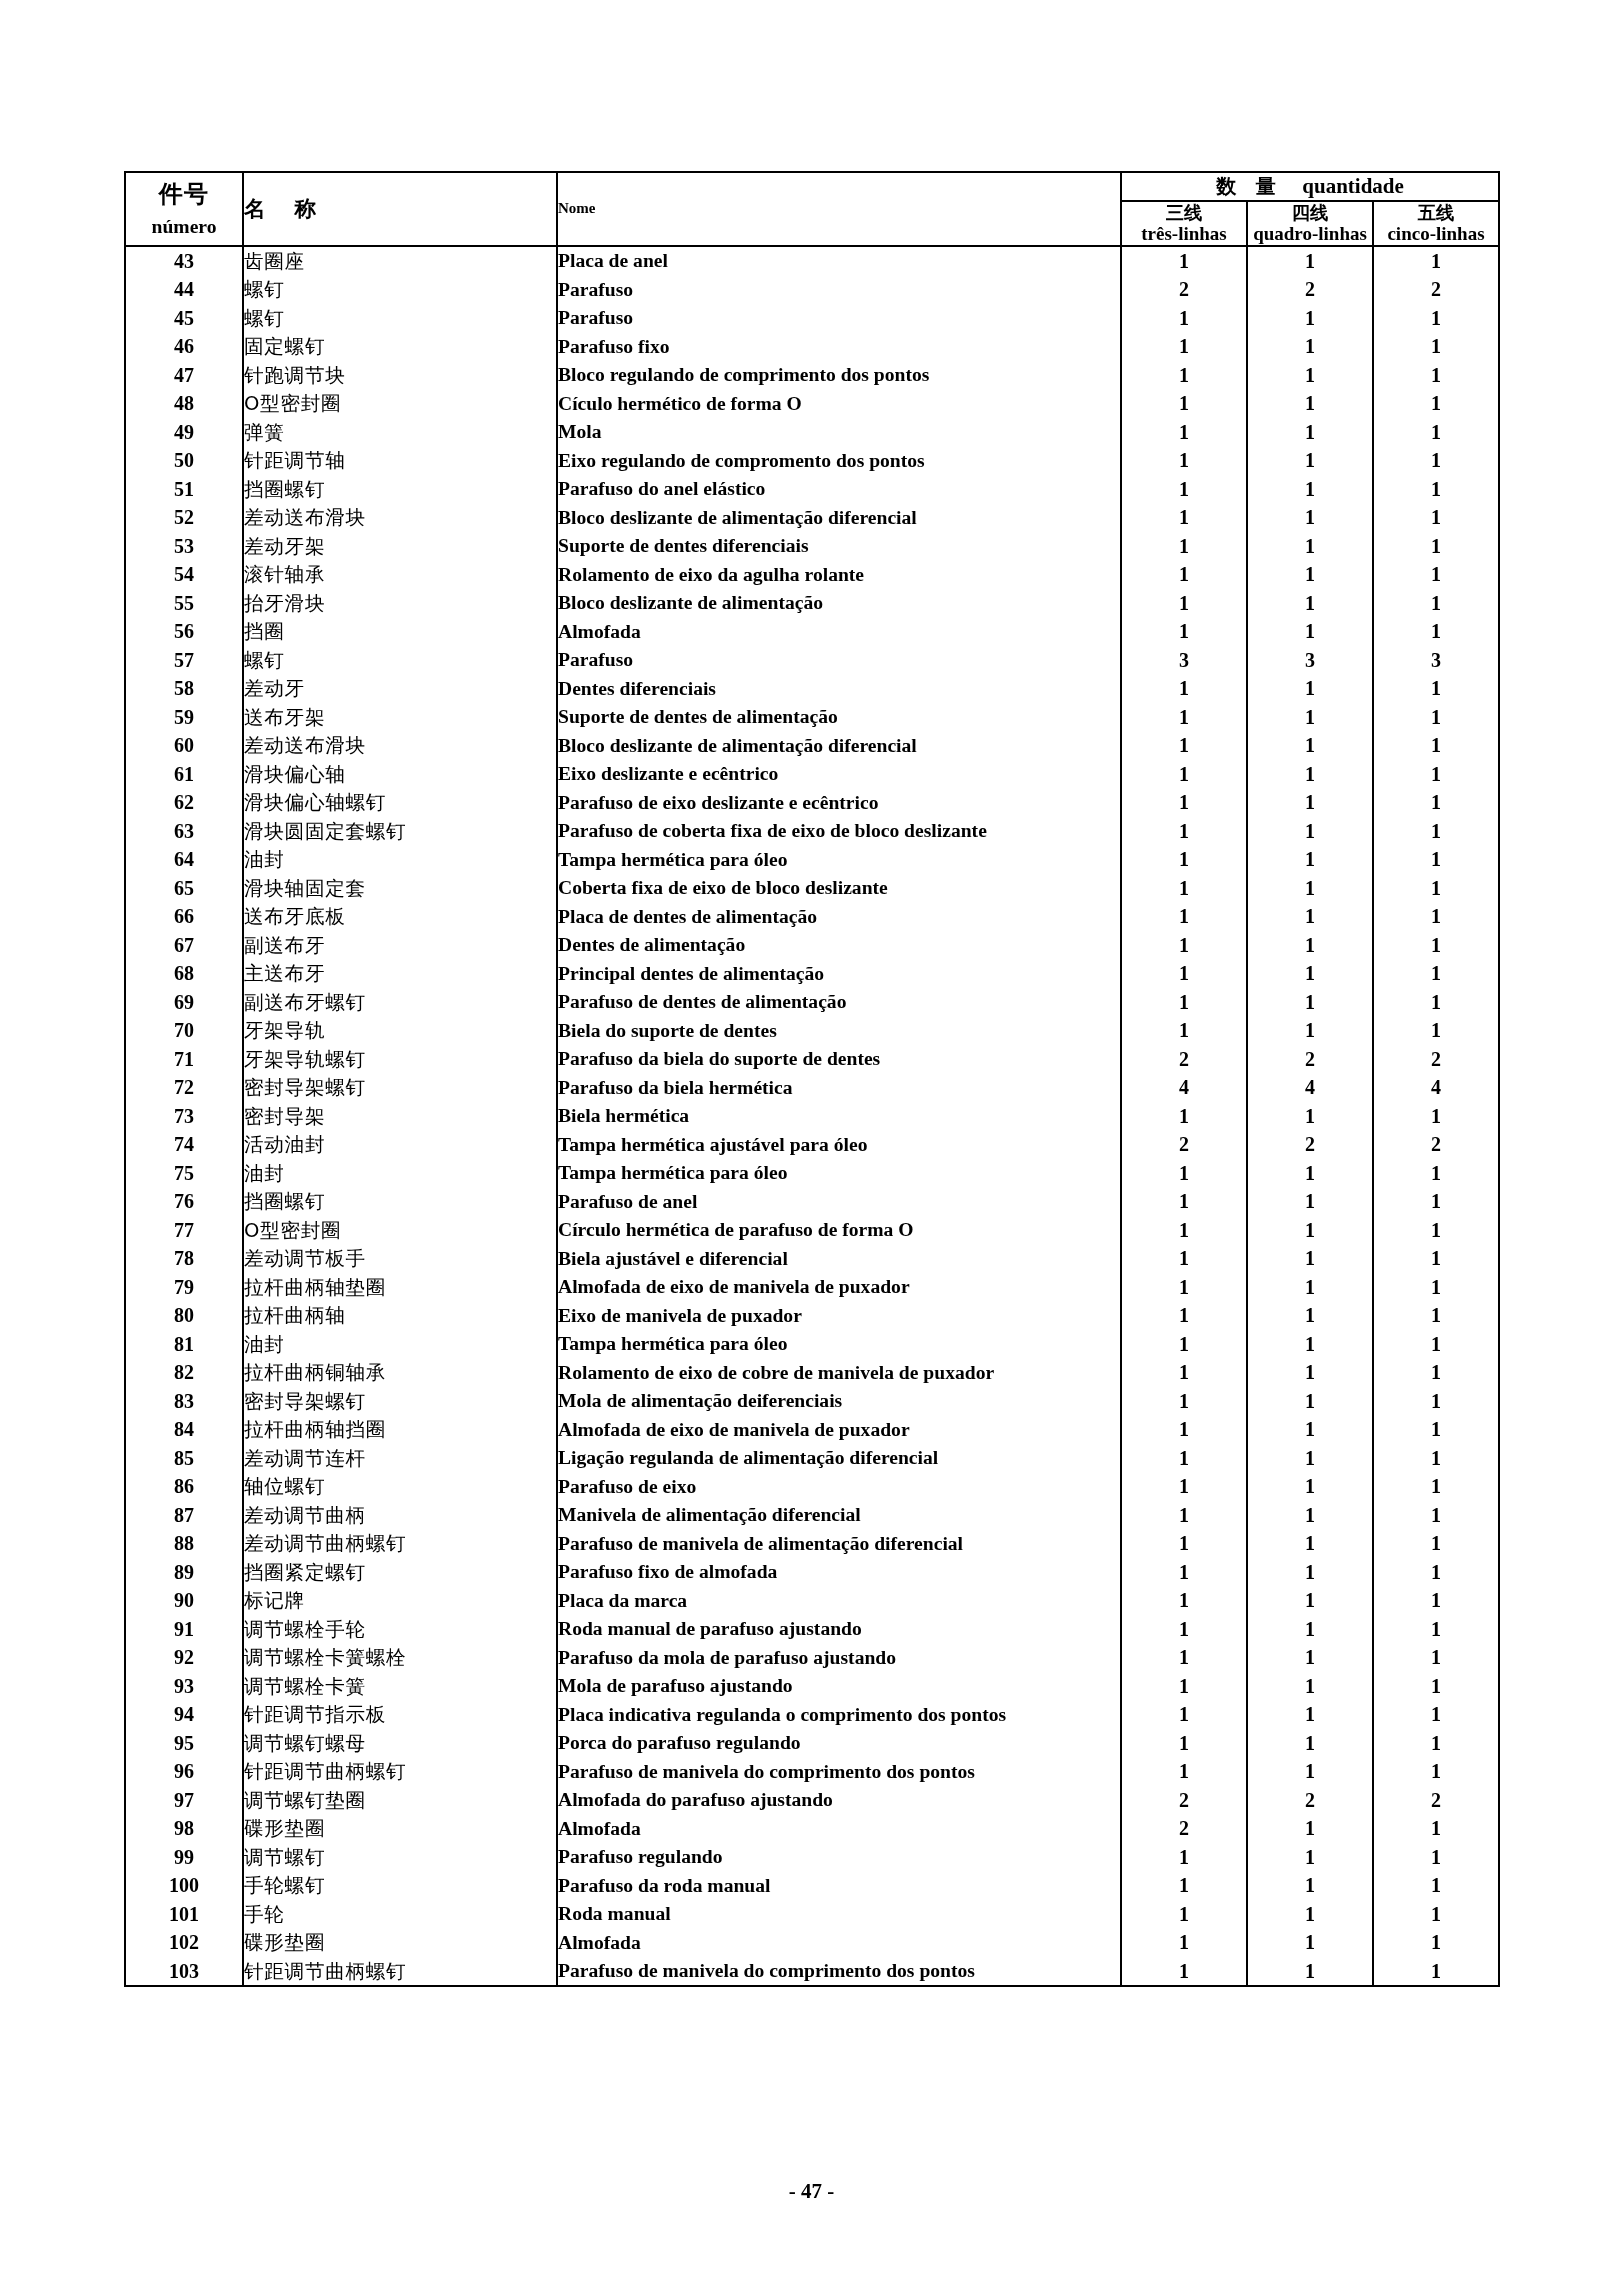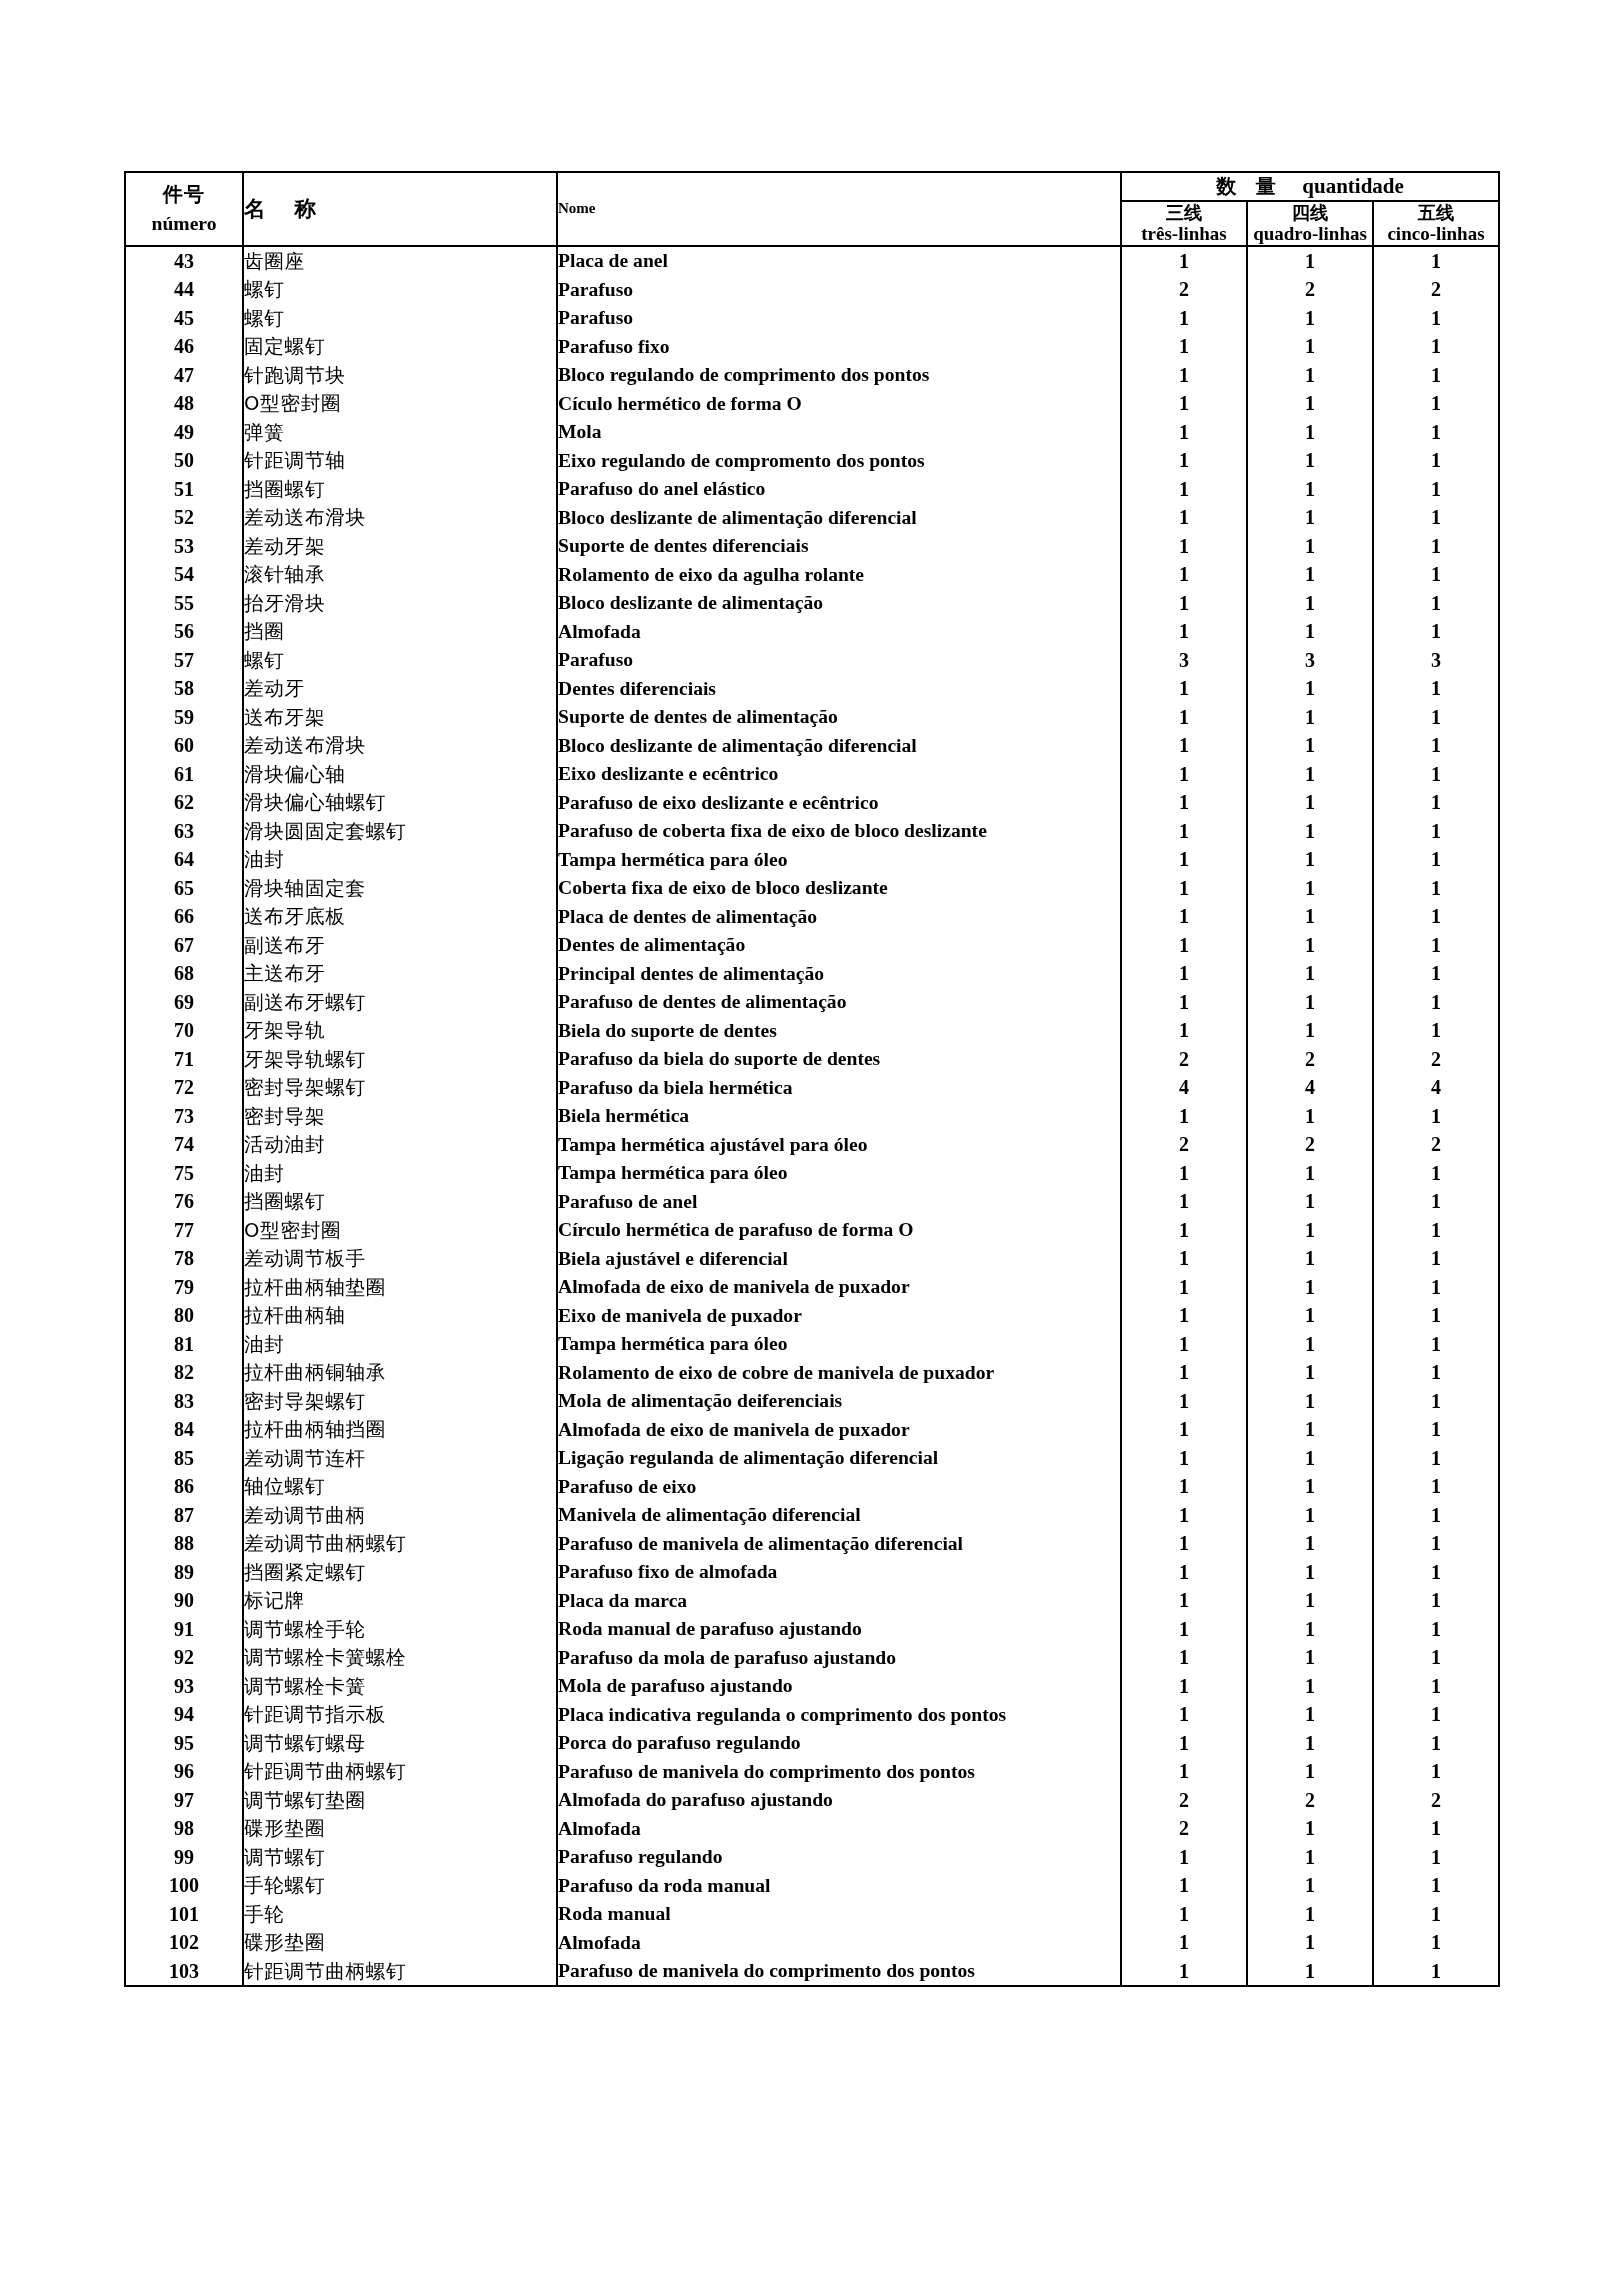--- a/index.html
+++ b/index.html
@@ -45,21 +45,21 @@
     font-weight: bold;
   }
   .hd-num {
     width: 118px;
     text-align: center;
     font-family: "DejaVu Sans", sans-serif;
     line-height: 1.5;
     font-size: 19.6px;
     padding: 6.5px 0;
   }
-  .hd-num .cn { font-size: 20px; display:block; letter-spacing: 1.3px;}
+  .hd-num .cn { font-size: 24px; display:block; letter-spacing: 1.3px;}
   .hd-num .pt { font-size: 19.6px; display:block; font-family: "Liberation Serif", serif; font-weight: bold;}
   .hd-cn-name {
     width: 314px;
     text-align: left;
     font-family: "DejaVu Sans", sans-serif;
     font-size: 21.6px;
     letter-spacing: 29px;
     padding-left: 29px;
   }
   .hd-nome {
@@ -668,14 +668,15 @@
             <td class="c-cn">针距调节曲柄螺钉</td>
             <td class="c-nome">Parafuso de manivela do comprimento dos pontos</td>
             <td class="c-qty col-q">1</td>
             <td class="c-qty col-q">1</td>
             <td class="c-qty col-q">1</td>
           </tr>
         </tbody>
     </table>
   </div>
 
+  <div class="page-number">- 47 -</div>
 </div>
 
 
 </body></html>

